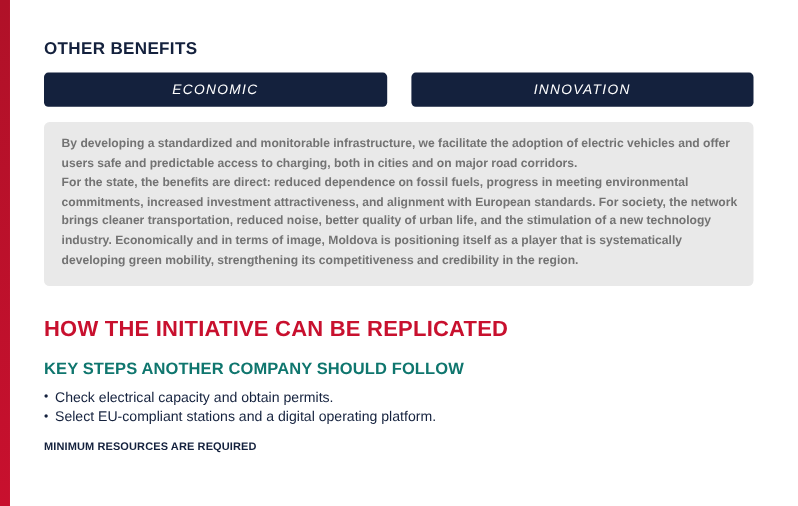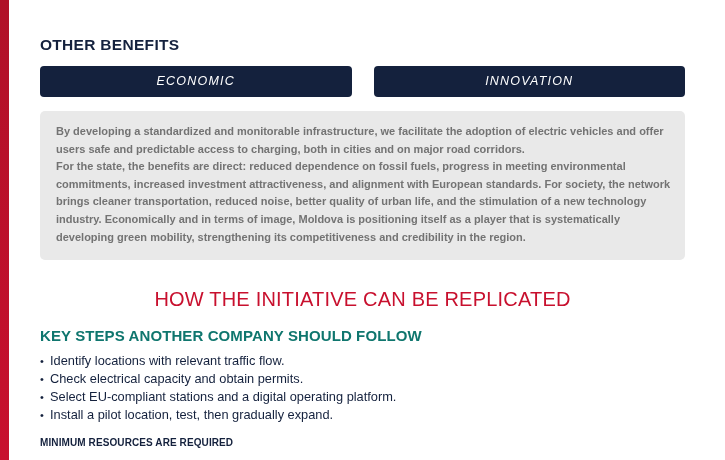--- a/index.html
+++ b/index.html
@@ -83,24 +83,23 @@
   }
   .panel p {
     margin: 0;
     font-size: 11px;
     line-height: 17.6px;
     color: #737373;
     font-weight: bold;
   }
 
   .big-heading {
-    text-align: center;
     color: #c8102e;
     font-size: 20px;
-    font-weight: normal;
+    font-weight: bold;
     letter-spacing: 0.2px;
     margin-top: 28px;
     margin-bottom: 16px;
     width: 645px;
   }
 
   .sub-heading {
     font-size: 15px;
     font-weight: bold;
     color: #0f766e;
@@ -160,22 +159,20 @@
     <div class="panel">
       <p>By developing a standardized and monitorable infrastructure, we facilitate the adoption of electric vehicles and offer users safe and predictable access to charging, both in cities and on major road corridors.</p>
       <p>For the state, the benefits are direct: reduced dependence on fossil fuels, progress in meeting environmental commitments, increased investment attractiveness, and alignment with European standards. For society, the network brings cleaner transportation, reduced noise, better quality of urban life, and the stimulation of a new technology industry. Economically and in terms of image, Moldova is positioning itself as a player that is systematically developing green mobility, strengthening its competitiveness and credibility in the region.</p>
     </div>
 
     <div class="big-heading">HOW THE INITIATIVE CAN BE REPLICATED</div>
 
     <div class="sub-heading">KEY STEPS ANOTHER COMPANY SHOULD FOLLOW</div>
 
     <ul class="bullets">
-      <li>Identify locations with relevant traffic flow.</li>
       <li>Check electrical capacity and obtain permits.</li>
       <li>Select EU-compliant stations and a digital operating platform.</li>
-      <li>Install a pilot location, test, then gradually expand.</li>
     </ul>
 
     <div class="sub-heading-clipped">MINIMUM RESOURCES ARE REQUIRED</div>
 
   </div>
 </div>
 
 </body></html>

